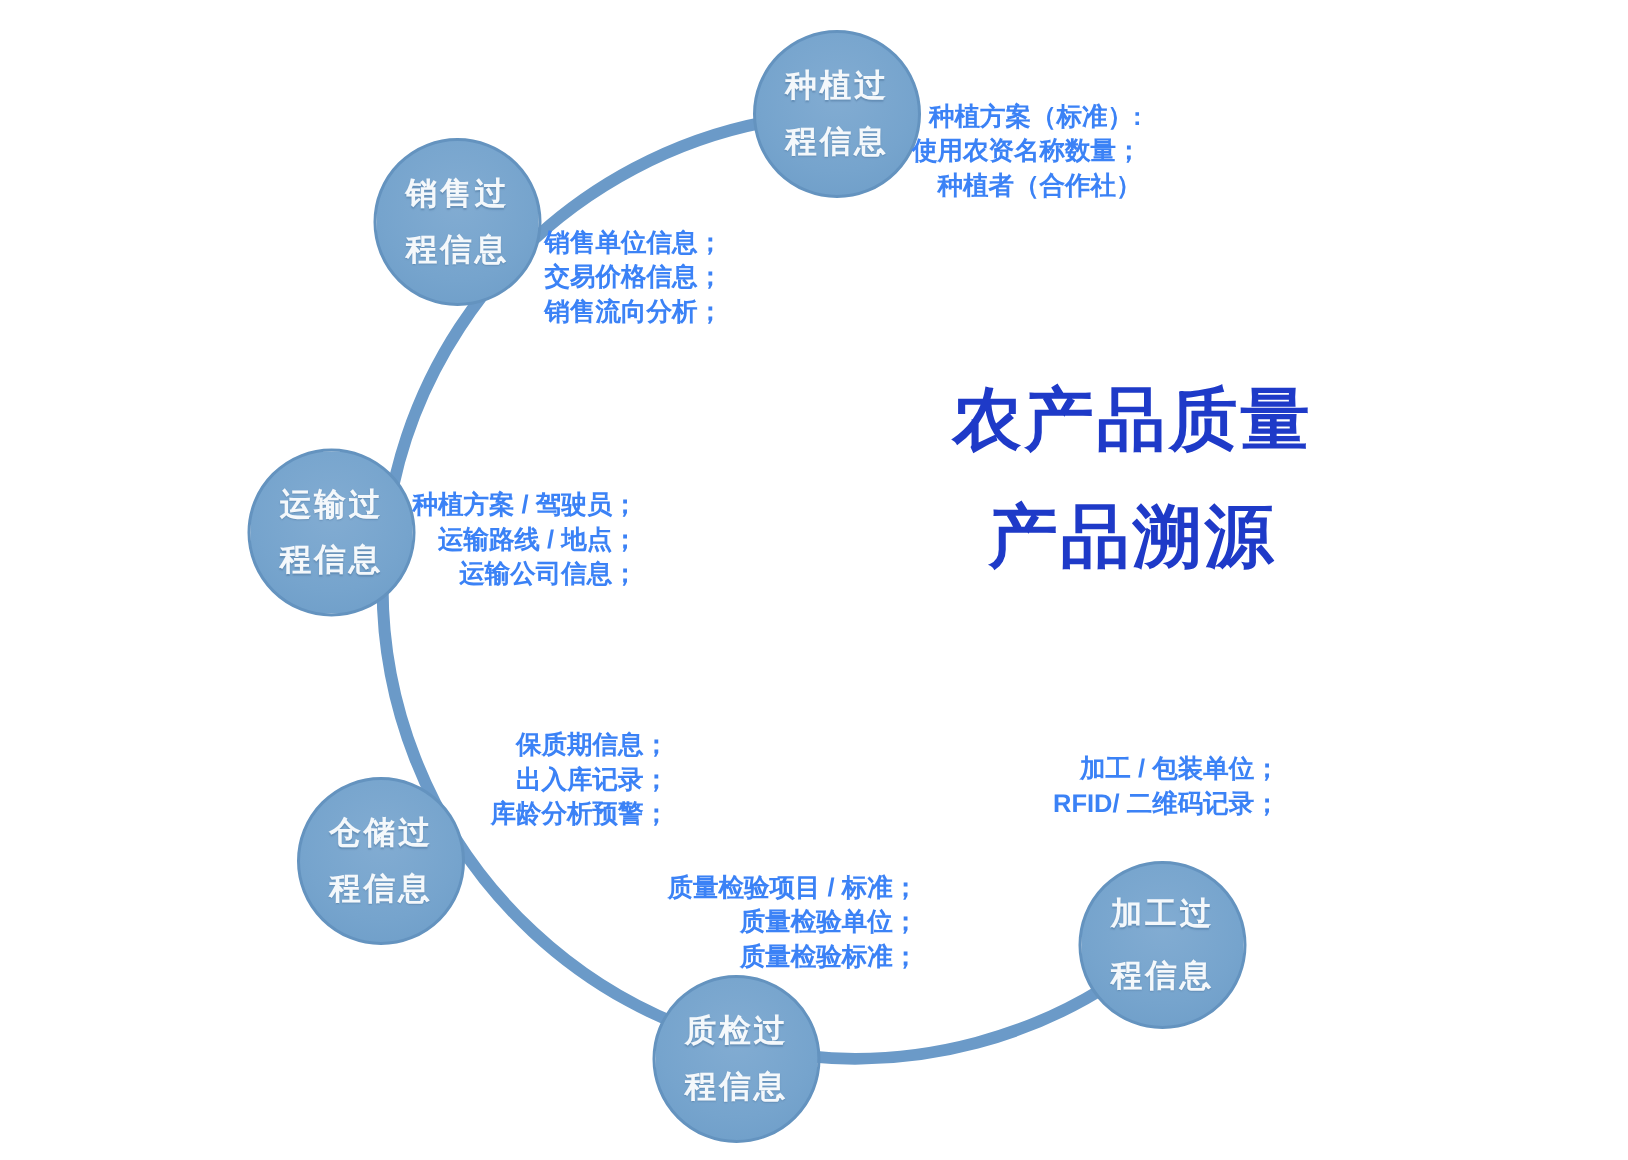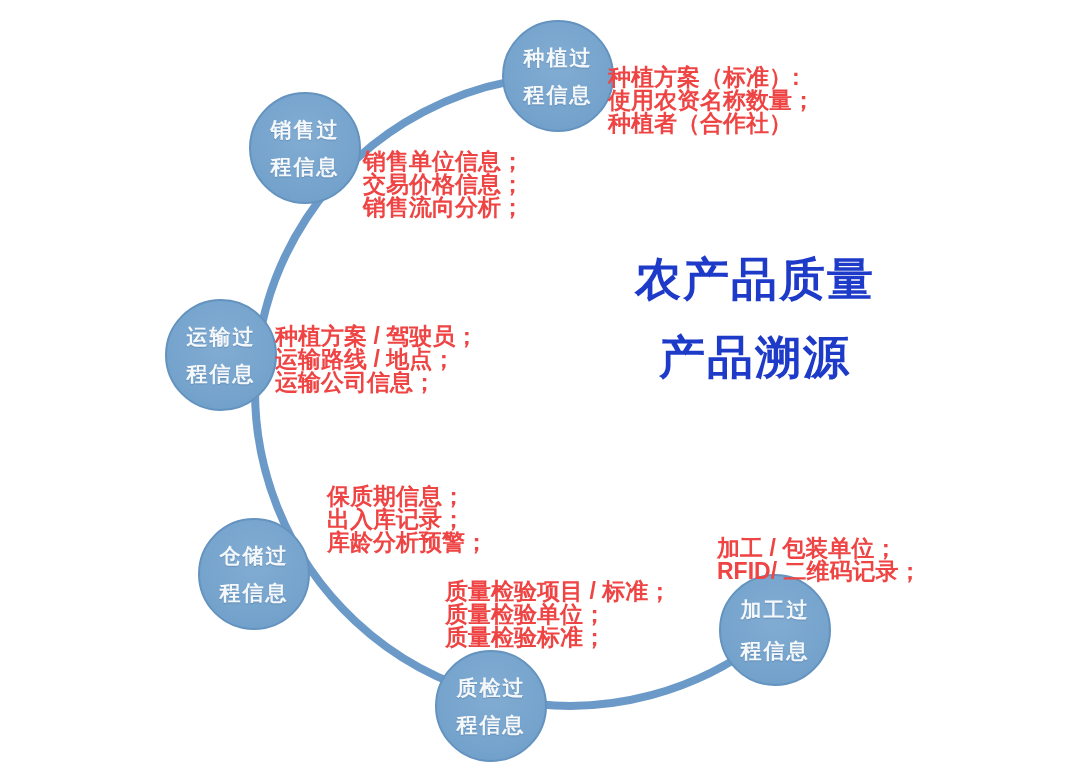--- a/index.html
+++ b/index.html
@@ -33,25 +33,26 @@
     color: #f4f8fb;
     font-size: 21px;
     font-weight: 700;
     line-height: 21px;
     letter-spacing: 2px;
     text-shadow: 0 1px 1px rgba(70,110,150,0.45);
     white-space: nowrap;
   }
   .details {
     position: absolute;
-    color: #ef4444;
-    font-size: 23px;
+    color: #3b82f6;
+    font-size: 17px;
     font-weight: 700;
     line-height: 23px;
     white-space: nowrap;
+    text-align: right;
   }
   .title {
     position: absolute;
     left: 585px;
     top: 252px;
     width: 340px;
     text-align: center;
     color: #1e3ac8;
     font-weight: 700;
   }
@@ -125,21 +126,21 @@
   <div class="details" style="left:445px; top:580px;">
     <div>质量检验项目 / 标准；</div>
     <div>质量检验单位；</div>
     <div>质量检验标准；</div>
   </div>
 
   <div class="node" style="left:719px; top:574px;gap:20px;">
     <div class="node-line">加工过</div>
     <div class="node-line">程信息</div>
   </div>
-  <div class="details" style="left:717px; top:501px;margin-top:36px;">
+  <div class="details" style="left:702px; top:501px;">
     <div>加工 / 包装单位；</div>
     <div>RFID/ 二维码记录；</div>
   </div>
 
   <div class="title">
     <div class="title-line1">农产品质量</div>
     <div class="title-line2">产品溯源</div>
   </div>
 
 </div>

